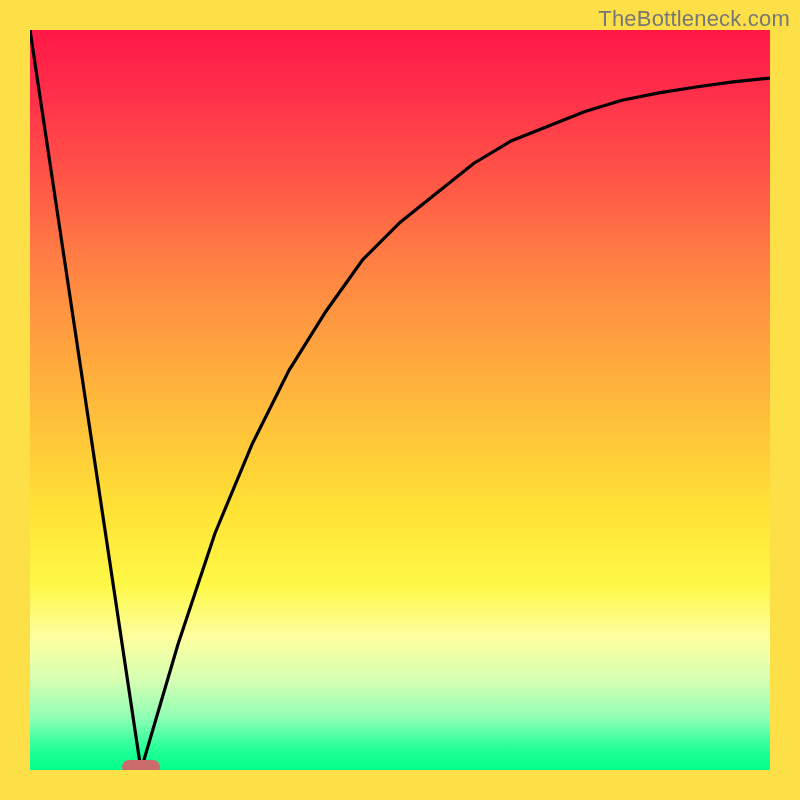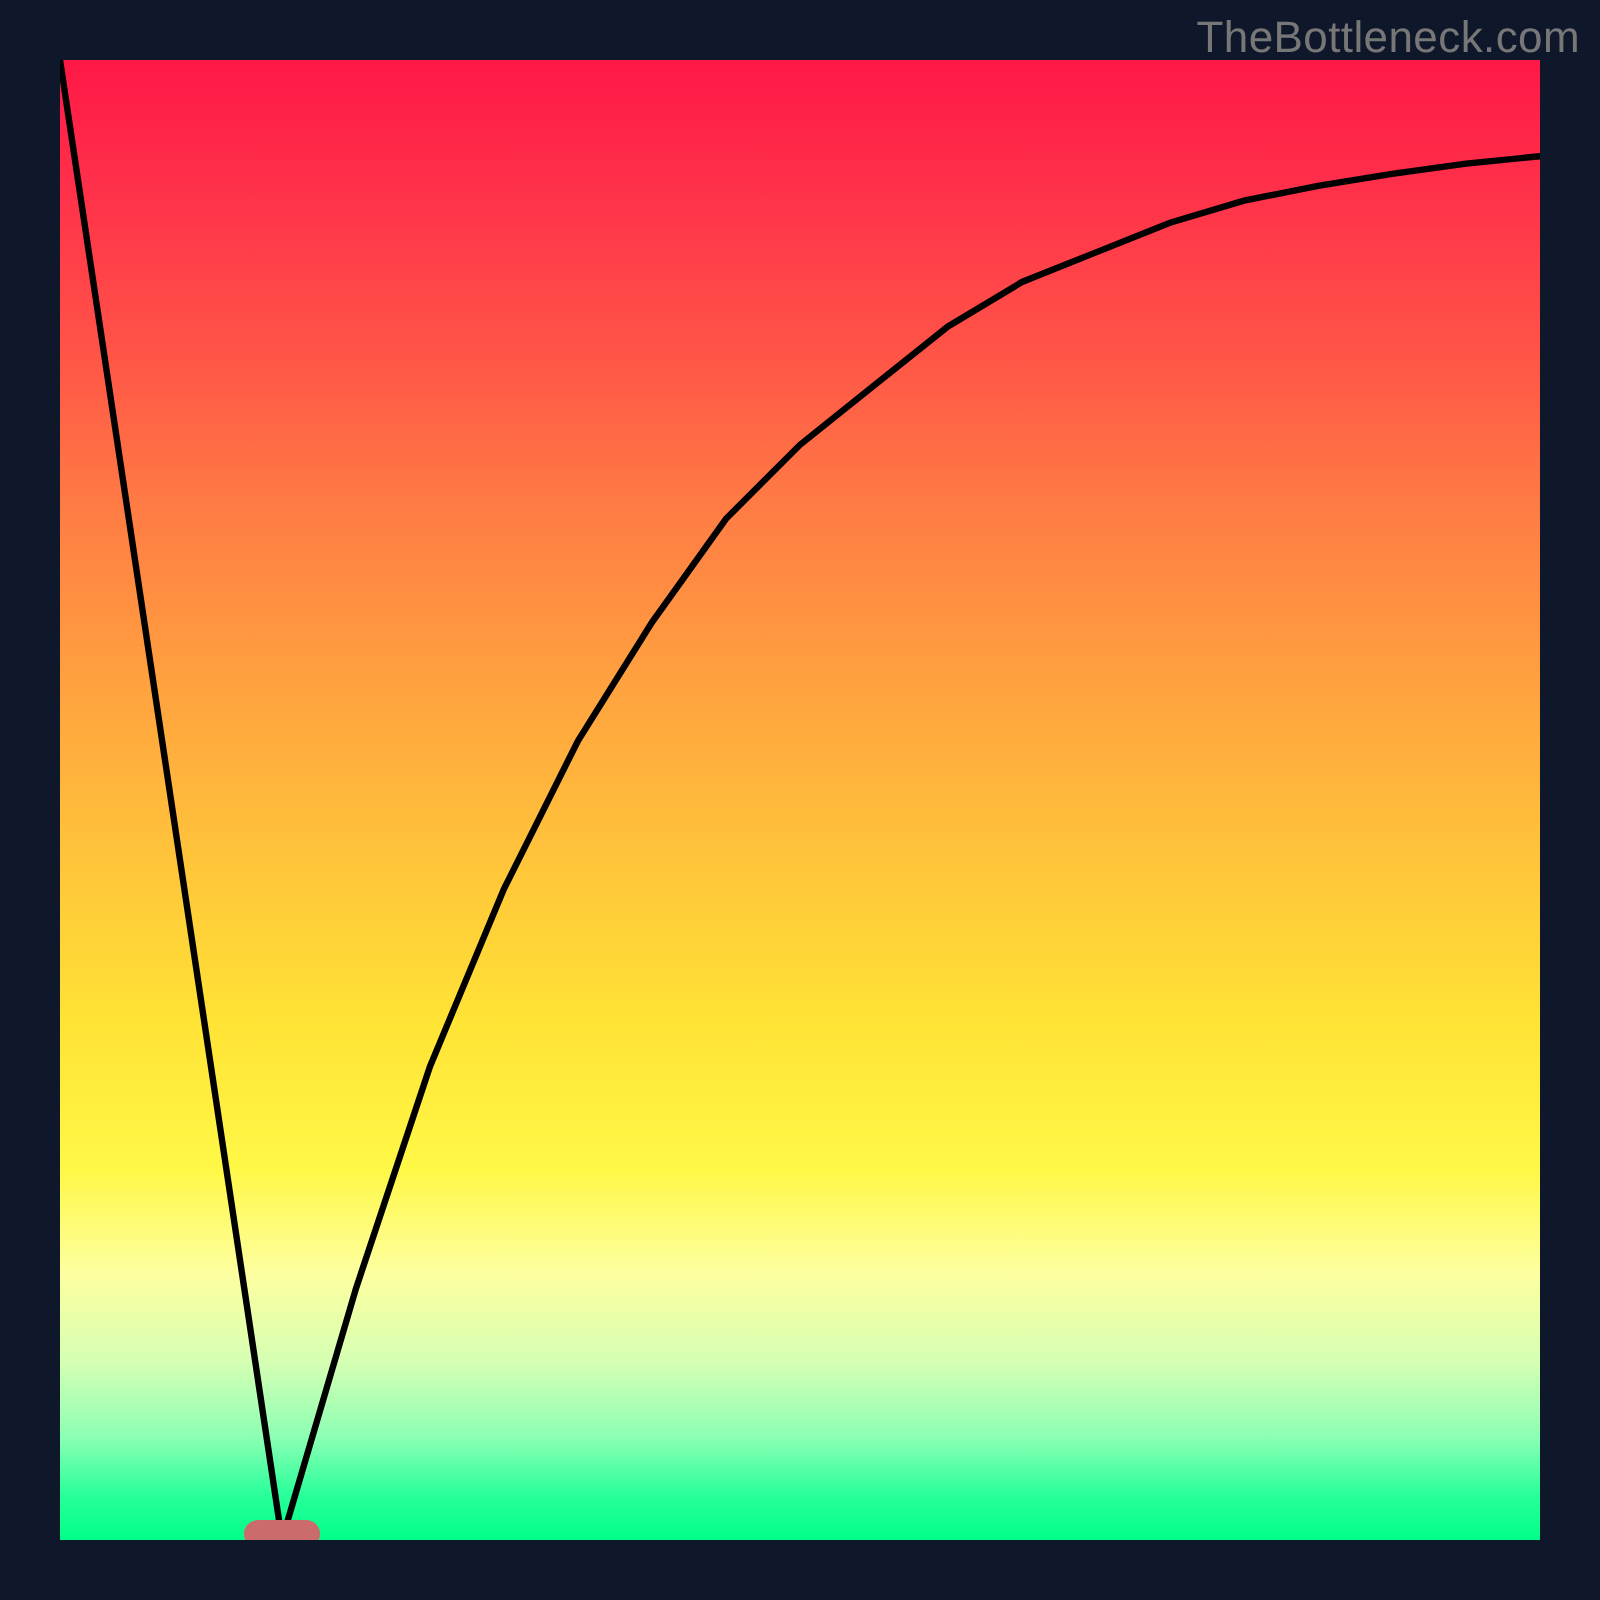--- a/index.html
+++ b/index.html
@@ -8,21 +8,21 @@
     width: 800px;
     height: 800px;
     overflow: hidden;
     background: #000;
     font-family: Arial, Helvetica, sans-serif;
   }
   .frame {
     position: relative;
     width: 800px;
     height: 800px;
-    background: #0f172a;
+    background: #fde047;
   }
   .plot {
     position: absolute;
     left: 30px;
     top: 30px;
     width: 740px;
     height: 740px;
     overflow: hidden;
   }
   .gradient {

